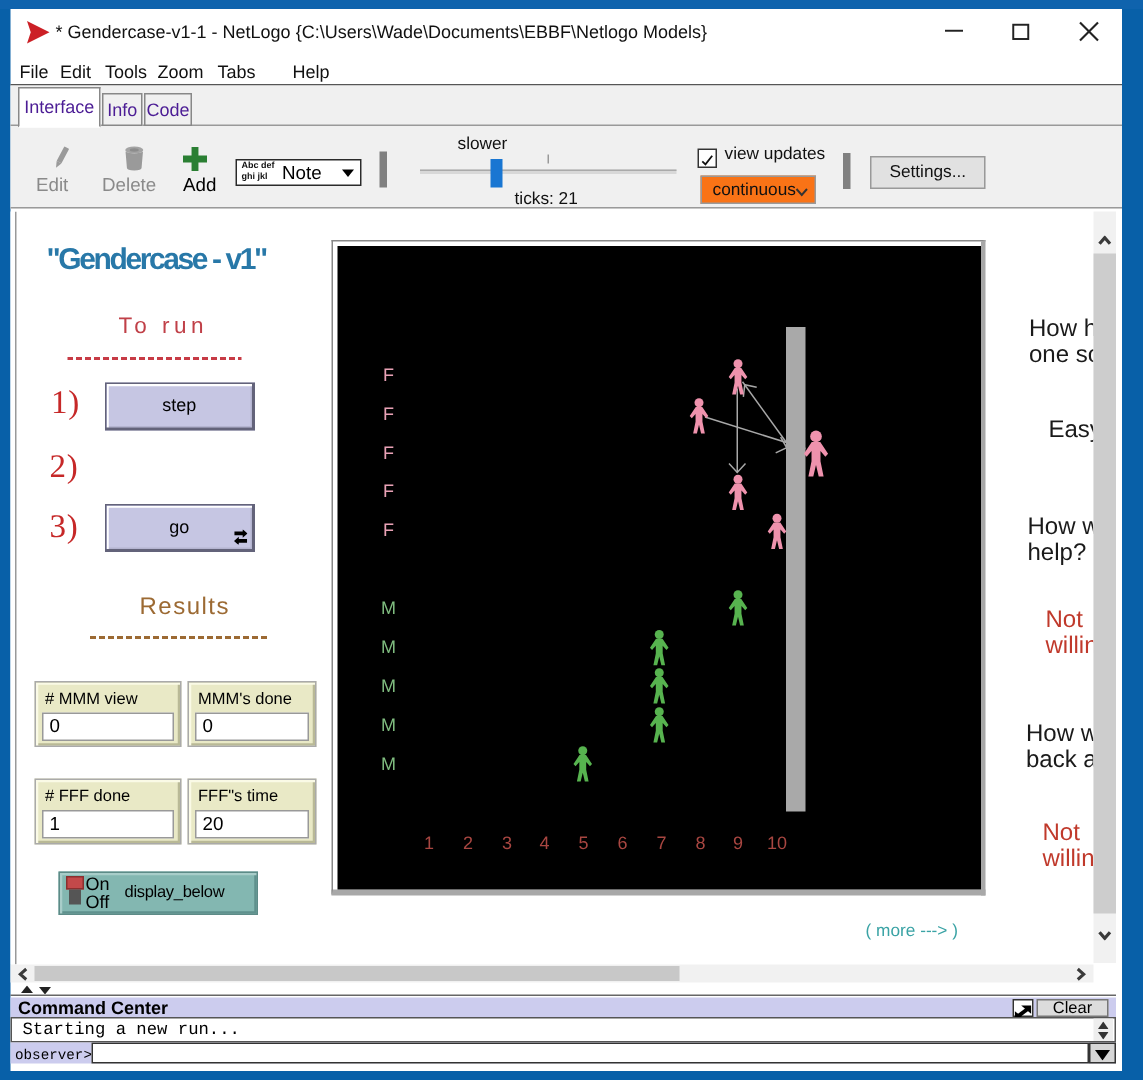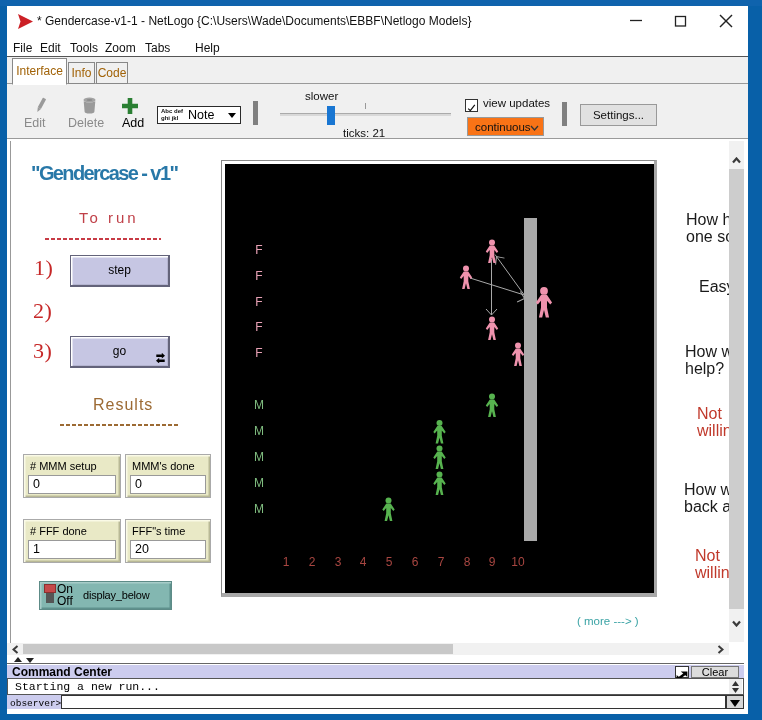--- a/index.html
+++ b/index.html
@@ -9,21 +9,21 @@
 #win { left:7px; top:4px; width:741px; height:710px; background:#fff; }
 
 #title { left:30px; top:10px; font-size:12px; color:#111; }
 #icon { left:9px; top:8px; }
 
 #menu { left:0px; top:37px; font-size:12px; color:#111; width:741px; height:16px; }
 #menu span { position:absolute; top:0; }
 #menuline { left:0px; top:52px; width:741px; height:1px; background:#555; }
 
 #tabbar { left:0px; top:53px; width:741px; height:27px; background:#f0f0f0; border-bottom:1px solid #999; }
-.tab { position:absolute; font-size:12.5px; color:#a16207; text-align:center; border:1px solid #888; background:#f0f0f0; }
+.tab { position:absolute; font-size:12.5px; color:#4c1d95; text-align:center; border:1px solid #888; background:#f0f0f0; }
 #tab1 { left:5px; top:1px; width:55px; height:27px; background:#fff; border-bottom:1px solid #fff; line-height:25px; z-index:2; font-size:12px; }
 #tab2 { left:61px; top:5px; width:27px; height:22px; line-height:21px; font-size:12px; }
 #tab3 { left:89px; top:5px; width:32px; height:22px; line-height:21px; font-size:12px; }
 
 #toolbar { left:0px; top:80px; width:741px; height:55px; background:#f0f0f0; border-bottom:1px solid #9a9a9a; }
 .tool-label { position:absolute; font-size:12.5px; }
 .sep { position:absolute; width:5px; height:24px; background:#808080; }
 #notebox { left:150px; top:22px; width:84px; height:18px; background:#fff; border:1.5px solid #2a2a2a;padding-left:12px; }
 #notebox .tiny { position:absolute; left:3px; top:1px; font-size:6px; line-height:6.5px; color:#111; font-weight:bold; }
 #notebox .nlabel { position:absolute; left:30px; top:1px; font-size:12.5px; color:#000; }
@@ -162,21 +162,21 @@
     <div class="num" style="left:26px; top:197px;">3)</div>
     <div class="btn" style="left:63px; top:195px;">go
       <svg style="position:absolute; right:3px; bottom:3px;" width="9" height="10" viewBox="0 0 9 10">
         <path d="M0.3 3.9 V1.4 H5.8 V-0.2 L9 2.65 L5.8 5.5 V3.9 Z" fill="#000"></path>
         <path d="M8.7 8.9 V6.4 H3.2 V4.8 L0 7.65 L3.2 10.5 V8.9 Z" fill="#000"></path>
       </svg>
     </div>
     <div id="results" class="abs">Results</div>
     <div id="bdash" class="abs"></div>
     <div class="mon" style="left:16px; top:313px; width:98px; height:44px;">
-        <div class="mlabel"># MMM setup</div>
+        <div class="mlabel"># MMM view</div>
         <div class="mval">0</div>
       </div>
     <div class="mon" style="left:118px; top:313px; width:86px; height:44px;">
         <div class="mlabel">MMM's done</div>
         <div class="mval">0</div>
       </div>
     <div class="mon" style="left:16px; top:378px; width:98px; height:44px;">
         <div class="mlabel"># FFF done</div>
         <div class="mval">1</div>
       </div>

